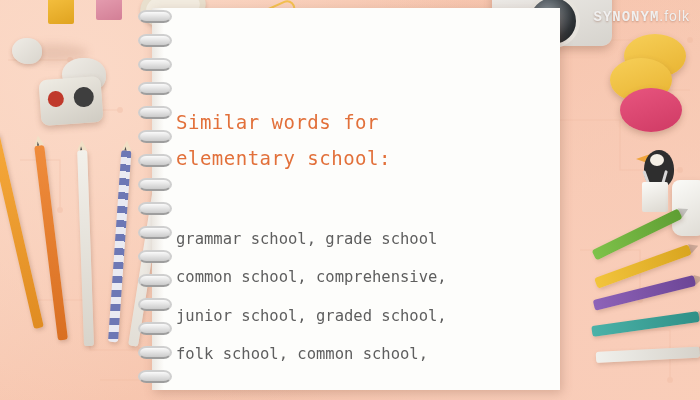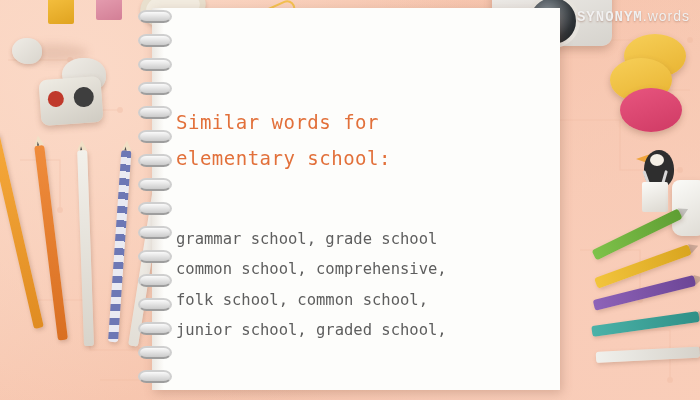--- a/index.html
+++ b/index.html
@@ -83,21 +83,21 @@
   }
   .title .kw {
     display: block;
   }
   .words {
     margin-top: 48px;
     font-size: 15.5px;
     color: #5e5e5e;
     line-height: 1.95;
   }
-  .words div { white-space: pre; }
+  .words div { white-space: pre; margin-top: 8px; }
 
   
   .watermark {
     position: absolute;
     right: 10px;
     top: 8px;
     font-family: "Liberation Sans", sans-serif;
     font-size: 14px;
     letter-spacing: 1px;
     color: #f0f0f0;
@@ -396,22 +396,22 @@
 
     <div class="content">
       <div class="title">
         <span>Similar words for</span>
         <span class="kw">elementary school:</span>
       </div>
 
       <div class="words">
         <div>grammar school, grade school</div>
         <div>common school, comprehensive,</div>
+        <div>junior school, graded school,</div>
         <div>folk school, common school,</div>
-        <div>junior school, graded school,</div>
       </div>
     </div>
   </div>
 
   <div class="spiral">
     <div class="ring" style="top:6px;"></div>
     <div class="ring" style="top:30px;"></div>
     <div class="ring" style="top:54px;"></div>
     <div class="ring" style="top:78px;"></div>
     <div class="ring" style="top:102px;"></div>
@@ -422,16 +422,16 @@
     <div class="ring" style="top:222px;"></div>
     <div class="ring" style="top:246px;"></div>
     <div class="ring" style="top:270px;"></div>
     <div class="ring" style="top:294px;"></div>
     <div class="ring" style="top:318px;"></div>
     <div class="ring" style="top:342px;"></div>
     <div class="ring" style="top:366px;"></div>
   </div>
 
   <div class="watermark">
-    <b>SYNONYM</b><span>.words</span>
+    <b>SYNONYM</b><span>.folk</span>
   </div>
 
 </div>
 
 </body></html>

